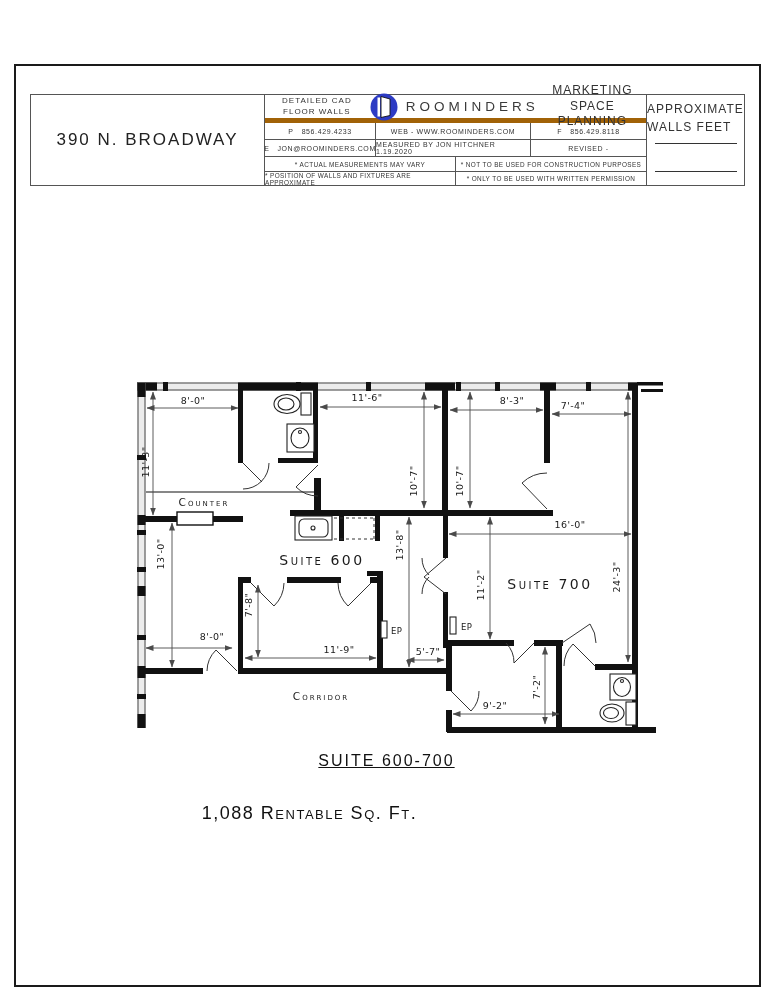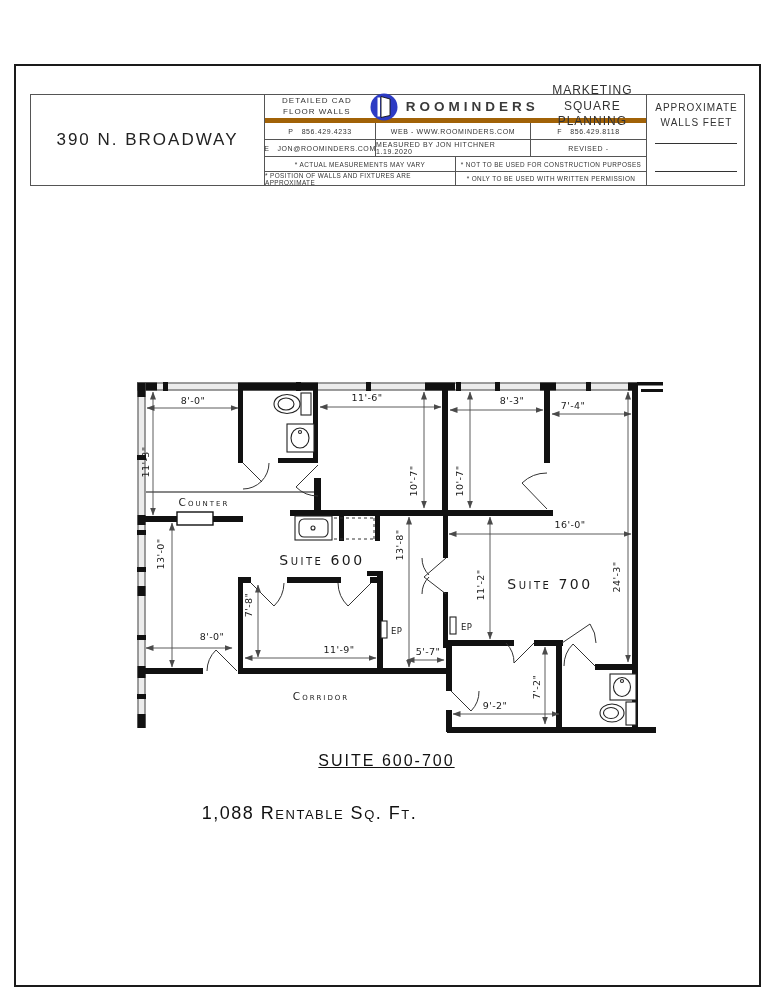--- a/index.html
+++ b/index.html
@@ -12,36 +12,36 @@
   .tb *{box-sizing:border-box;}
   .cell{position:absolute;}
   .addr{left:0;top:0;width:234px;height:90px;border-right:1px solid #555;
         display:flex;flex-direction:column;align-items:center;justify-content:center;
         font-size:17px;letter-spacing:2px;color:#222;line-height:1.5;gap:40px;}
   .midr1{left:234px;top:0;width:381px;height:28px;border-bottom:5px solid #a16207;
          display:flex;align-items:center;}
   .svcL{width:116px;text-align:center;font-size:8px;letter-spacing:1px;color:#333;line-height:1.3;}
   .svcR{width:120px;text-align:center;font-size:12px;letter-spacing:1px;color:#333;line-height:1.3;}
   .brandwrap{flex:1;display:flex;align-items:center;justify-content:center;gap:7px;}
-  .brand{font-size:13.5px;letter-spacing:4px;color:#3a3a3a;font-weight:bold;}
+  .brand{font-size:13.5px;letter-spacing:4px;color:#3a3a3a;}
   .midr2{left:234px;top:28px;width:381px;height:17px;border-bottom:1px solid #555;display:flex;}
   .midr3{left:234px;top:45px;width:381px;height:17px;border-bottom:1px solid #555;display:flex;}
   .midr4{left:234px;top:62px;width:381px;height:15px;border-bottom:1px solid #555;display:flex;}
   .midr5{left:234px;top:77px;width:381px;height:13px;display:flex;}
   .c1{width:111px;border-right:1px solid #555;}
   .c2{width:155px;border-right:1px solid #555;}
   .c3{width:115px;}
   .h1{width:191px;border-right:1px solid #555;}
   .h2{width:190px;}
   .midr2 div,.midr3 div{display:flex;align-items:center;justify-content:center;
         font-size:7px;letter-spacing:.6px;color:#333;gap:8px;}
   .midr4 div,.midr5 div{display:flex;align-items:center;justify-content:center;
         font-size:6.4px;letter-spacing:.4px;color:#333;}
   .approx{left:615px;top:0;width:100px;height:90px;border-left:1px solid #555;
-          text-align:center;font-size:10px;letter-spacing:1px;color:#333;line-height:1.5;padding-top:5px;}
+          font-size:12px;letter-spacing:1px;color:#333;line-height:1.5;padding-top:5px;}
   .blank-line{position:absolute;left:8px;width:82px;border-top:1px solid #333;}
   
   .f1{position:absolute;left:0;top:752px;width:773px;text-align:center;
       font-size:16px;letter-spacing:2px;text-decoration:underline;color:#111;}
   .f2{position:absolute;left:0;top:803px;width:619px;text-align:center;
       font-size:18px;letter-spacing:1.5px;font-variant:small-caps;color:#111;}
   
   svg.plan{position:absolute;left:0;top:0;}
   .wall{fill:#111;}
   .winfill{fill:#ececec;}
@@ -76,21 +76,21 @@
       <div class="brandwrap">
         <svg width="30" height="30" viewBox="0 0 30 30">
           <circle cx="15" cy="15" r="13.5" fill="#2d3bc4"></circle>
           <rect x="8.5" y="5.5" width="2.6" height="19" fill="#fff"></rect>
           <polygon points="12,4.5 21,7 21,23.5 12,25.5" fill="#fff" stroke="#111" stroke-width="0.9"></polygon>
         </svg>
         <span class="brand">ROOMINDERS</span>
       </div>
       <div class="svcR">
         <div>MARKETING</div>
-        <div>SQUARE PLANNING</div>
+        <div>SPACE PLANNING</div>
       </div>
     </div>
 
     <div class="cell midr2">
       <div class="c1">
         <span>P</span>
         <span>856.429.4233</span>
       </div>
       <div class="c2">
         <span>WEB - WWW.ROOMINDERS.COM</span>

